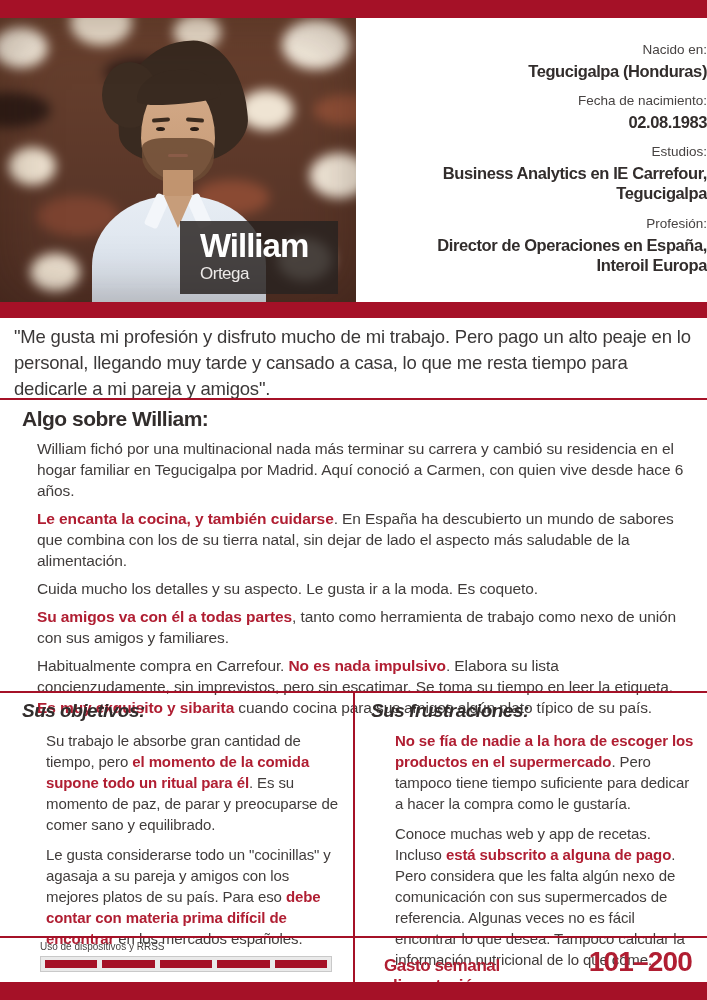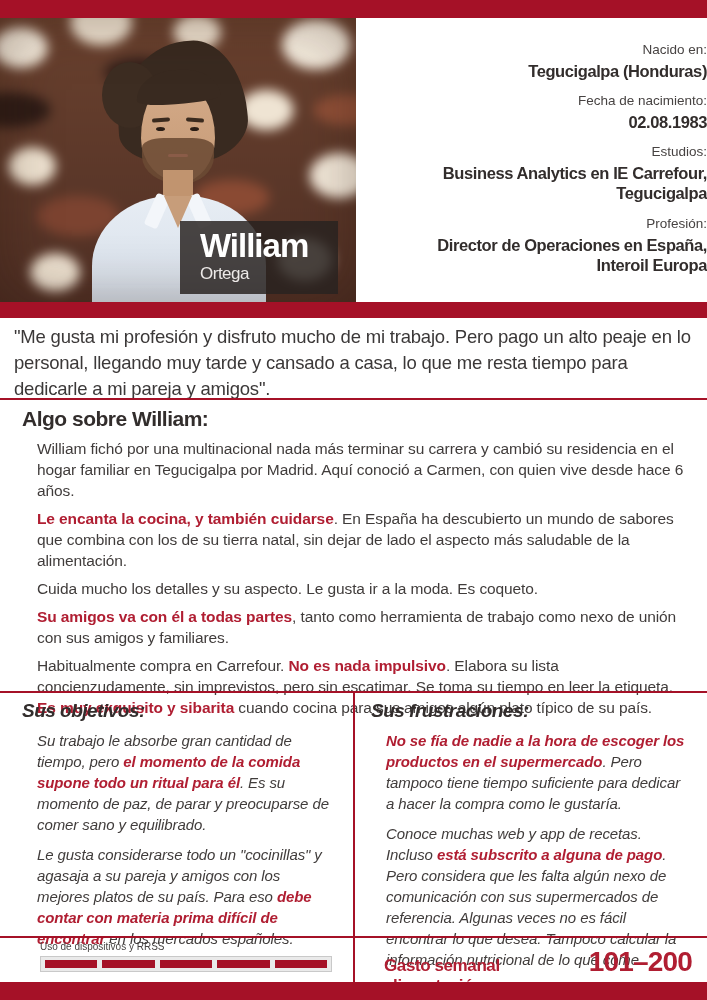--- a/index.html
+++ b/index.html
@@ -85,21 +85,21 @@
   .section-title{font-size:21px;font-weight:bold;color:var(--ink-dark);letter-spacing:-0.5px;font-stretch:condensed;}
   .about{position:absolute;left:22px;top:407px;width:668px;}
   .about .paras{margin-top:7px;margin-left:15px;width:652px;}
   .paras p{margin:0 0 7px 0;font-size:15.5px;line-height:21px;color:#403c3b;letter-spacing:-0.1px;}
   .paras .em{font-weight:bold;color:var(--red-em);}
 
   
   .col{position:absolute;top:700px;}
   .col.left{left:22px;width:316px;}
   .col.right{left:371px;width:322px;}
-  .col .paras{margin-top:8px;margin-left:15px;font-style:italic;}
+  .col .paras{margin-top:8px;margin-left:24px;}
   .col.left .paras{width:298px;}
   .col.right .paras{width:305px;}
   .col .paras p{font-size:15px;line-height:21px;margin:0 0 9px 0;}
   .col .section-title{font-size:19px;font-style:italic;}
 
   
   .devices{position:absolute;left:40px;top:941px;width:294px;}
   .devices .dv-label{font-size:10px;color:var(--label);}
   .seg-track{margin-top:4px;width:292px;height:16px;background:#eaeaea;border:1px solid #c9c9c9;box-sizing:border-box;display:flex;gap:5px;padding:3px 4px;}
   .seg{flex:1;background:var(--red-bar);}

